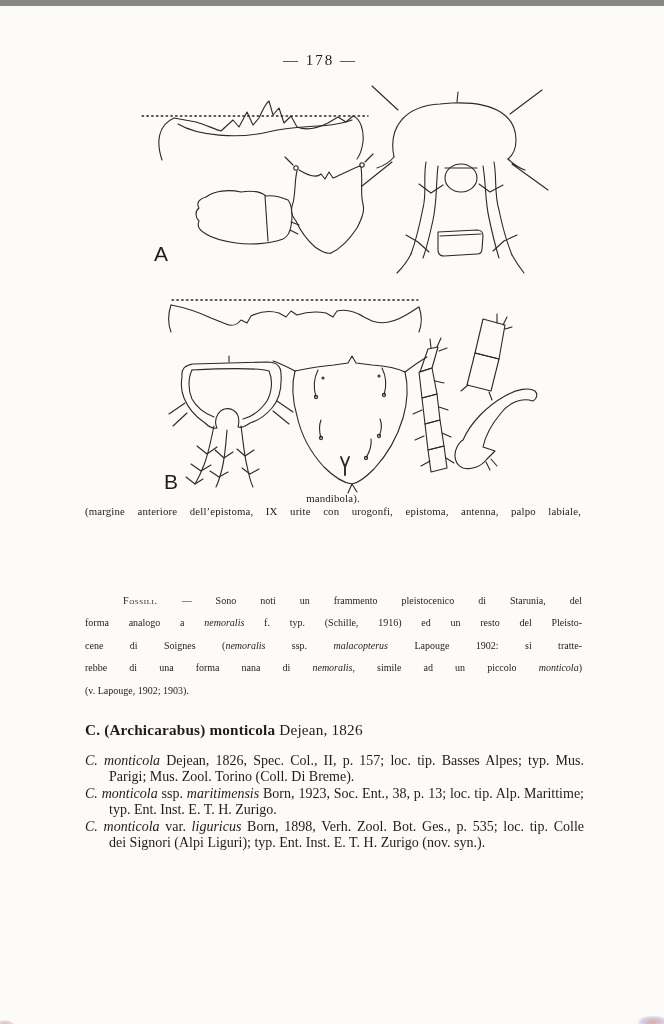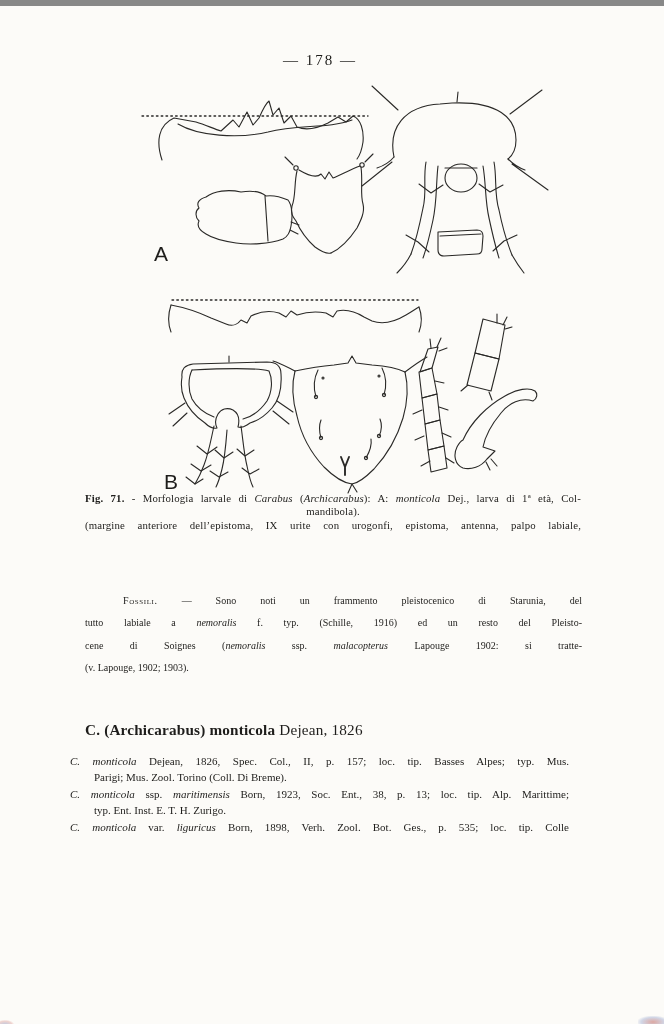--- a/index.html
+++ b/index.html
@@ -38,22 +38,22 @@
     font-size:10px; line-height:22.4px;
   }
   .para-line{ text-align:justify; text-align-last:justify; height:22.4px; overflow:hidden; }
   .para-line.indent{ padding-left:38px; }
   .para-line.last{ text-align-last:left; }
   #heading{
     position:absolute; left:85px; top:715px; width:497px;
     text-align:left; font-size:15.2px; letter-spacing:0.2px;
   }
   #biblio{
-    position:absolute; left:70px; top:747px; width:499px;
-    font-size:11px; line-height:16.4px;
+    position:absolute; left:85px; top:747px; width:499px;
+    font-size:14px; line-height:16.4px;
   }
   .bib-line{ text-align:justify; text-align-last:justify; height:16.4px; overflow:hidden; }
   .bib-line.cont{ text-align-last:left; padding-left:24px; }
   .it{ font-style:italic; }
   .bd{ font-weight:bold; }
   .sc{ font-variant:small-caps; letter-spacing:0.6px; }
   .smudge{ position:absolute; pointer-events:none; }
   #smudge-left{ left:-4px; bottom:0; width:18px; height:10px;
     background:radial-gradient(ellipse at center, rgba(110,140,200,0.45), rgba(200,90,80,0.25) 55%, transparent 75%); }
   #smudge-right{ right:-4px; bottom:2px; width:30px; height:12px;
@@ -165,37 +165,38 @@
         <path d="M463 434 C471 416 487 400 505 390 C517 383 529 381 535 385 C538 388 537 393 533 395 C521 391 509 397 501 407 C491 419 485 431 483 441 L495 445 L487 453 C481 461 471 464 463 462 C455 459 453 449 457 441 C459 437 461 435 463 434 Z"></path>
         <path d="M491 453 L497 460 M486 456 L490 464"></path>
       </g>
     </g>
   </svg>
 
   <div id="label-a" class="fig-label">A</div>
   <div id="label-b" class="fig-label">B</div>
 
   <div id="caption">
-      <div class="cap-line"><span class="bd">Fig. 71.</span><span> - Morfologia larvale di </span><span class="it">Carabus</span><span> (</span><span class="it">Archicarabus</span><span>): A: </span><span class="it">monticola</span><span> Dej., larva di 1ª età, Col-</span></div>
       <div class="cap-line center"><span>mandibola).</span></div>
       <div class="cap-line"><span>(margine anteriore dell’epistoma, IX urite con urogonfi, epistoma, antenna, palpo labiale,</span></div>
     </div>
 
   <div id="paragraph">
       <div class="para-line indent"><span class="sc">Fossili.</span><span> — Sono noti un frammento pleistocenico di Starunia, del</span></div>
-      <div class="para-line"><span>tutto labiale a </span><span class="it">nemoralis</span><span> f. typ. (Schille, 1916) ed un resto del Pleisto-</span></div>
+      <div class="para-line"><span>forma analogo a </span><span class="it">nemoralis</span><span> f. typ. (Schille, 1916) ed un resto del Pleisto-</span></div>
       <div class="para-line"><span>cene di Soignes (</span><span class="it">nemoralis</span><span> ssp. </span><span class="it">malacopterus</span><span> Lapouge 1902: si tratte-</span></div>
+      <div class="para-line"><span>rebbe di una forma nana di </span><span class="it">nemoralis</span><span>, simile ad un piccolo </span><span class="it">monticola</span><span>)</span></div>
       <div class="para-line last"><span>(v. Lapouge, 1902; 1903).</span></div>
     </div>
 
   <div id="heading"><span class="bd">C. (Archicarabus) monticola</span><span> Dejean, 1826</span></div>
 
   <div id="biblio">
       <div class="bib-line"><span class="it">C. monticola</span><span> Dejean, 1826, Spec. Col., II, p. 157; loc. tip. Basses Alpes; typ. Mus.</span></div>
       <div class="bib-line cont"><span>Parigi; Mus. Zool. Torino (Coll. Di Breme).</span></div>
       <div class="bib-line"><span class="it">C. monticola</span><span> ssp. </span><span class="it">maritimensis</span><span> Born, 1923, Soc. Ent., 38, p. 13; loc. tip. Alp. Marittime;</span></div>
       <div class="bib-line cont"><span>typ. Ent. Inst. E. T. H. Zurigo.</span></div>
       <div class="bib-line"><span class="it">C. monticola</span><span> var. </span><span class="it">liguricus</span><span> Born, 1898, Verh. Zool. Bot. Ges., p. 535; loc. tip. Colle</span></div>
+      <div class="bib-line cont"><span>dei Signori (Alpi Liguri); typ. Ent. Inst. E. T. H. Zurigo (nov. syn.).</span></div>
     </div>
 
   <div id="smudge-left" class="smudge"></div>
   <div id="smudge-right" class="smudge"></div>
 </div>
 
 </body></html>

